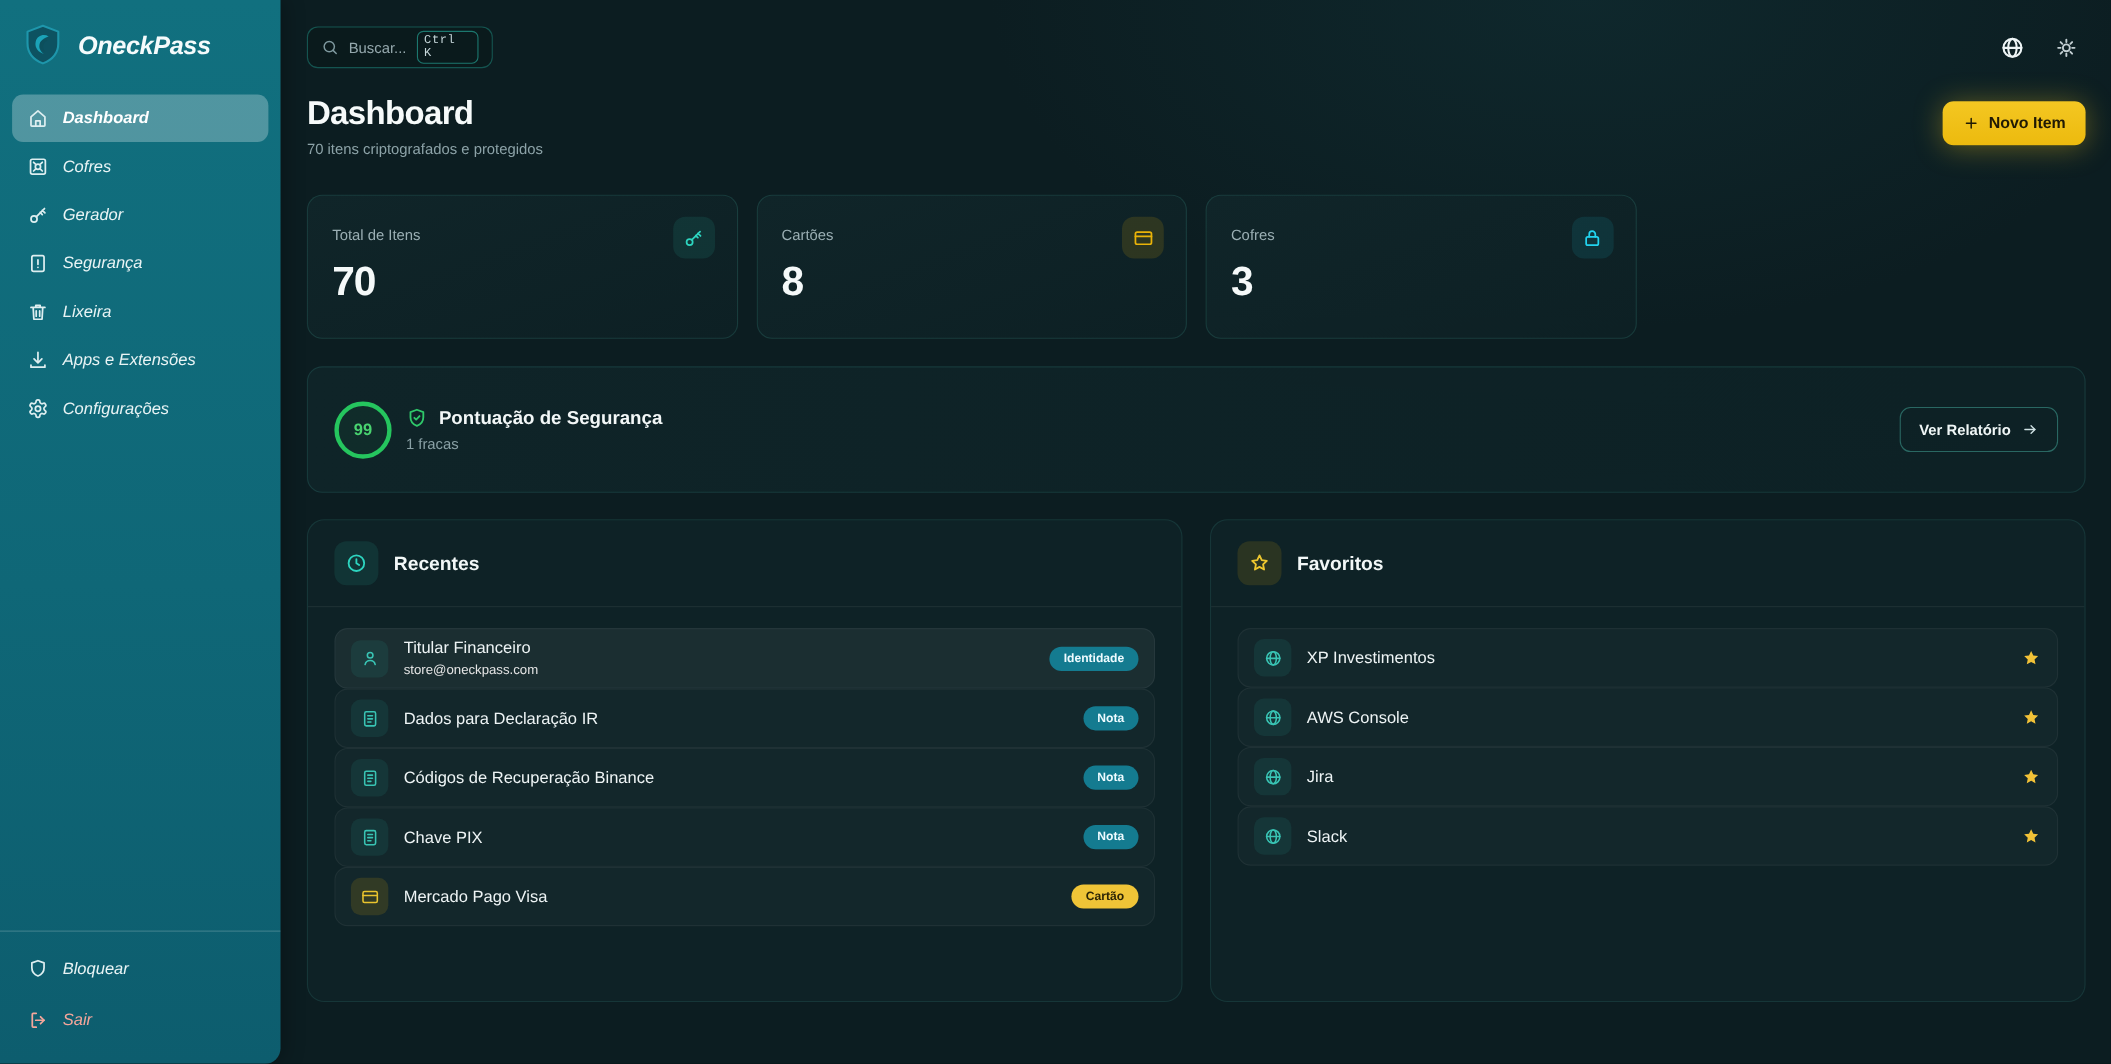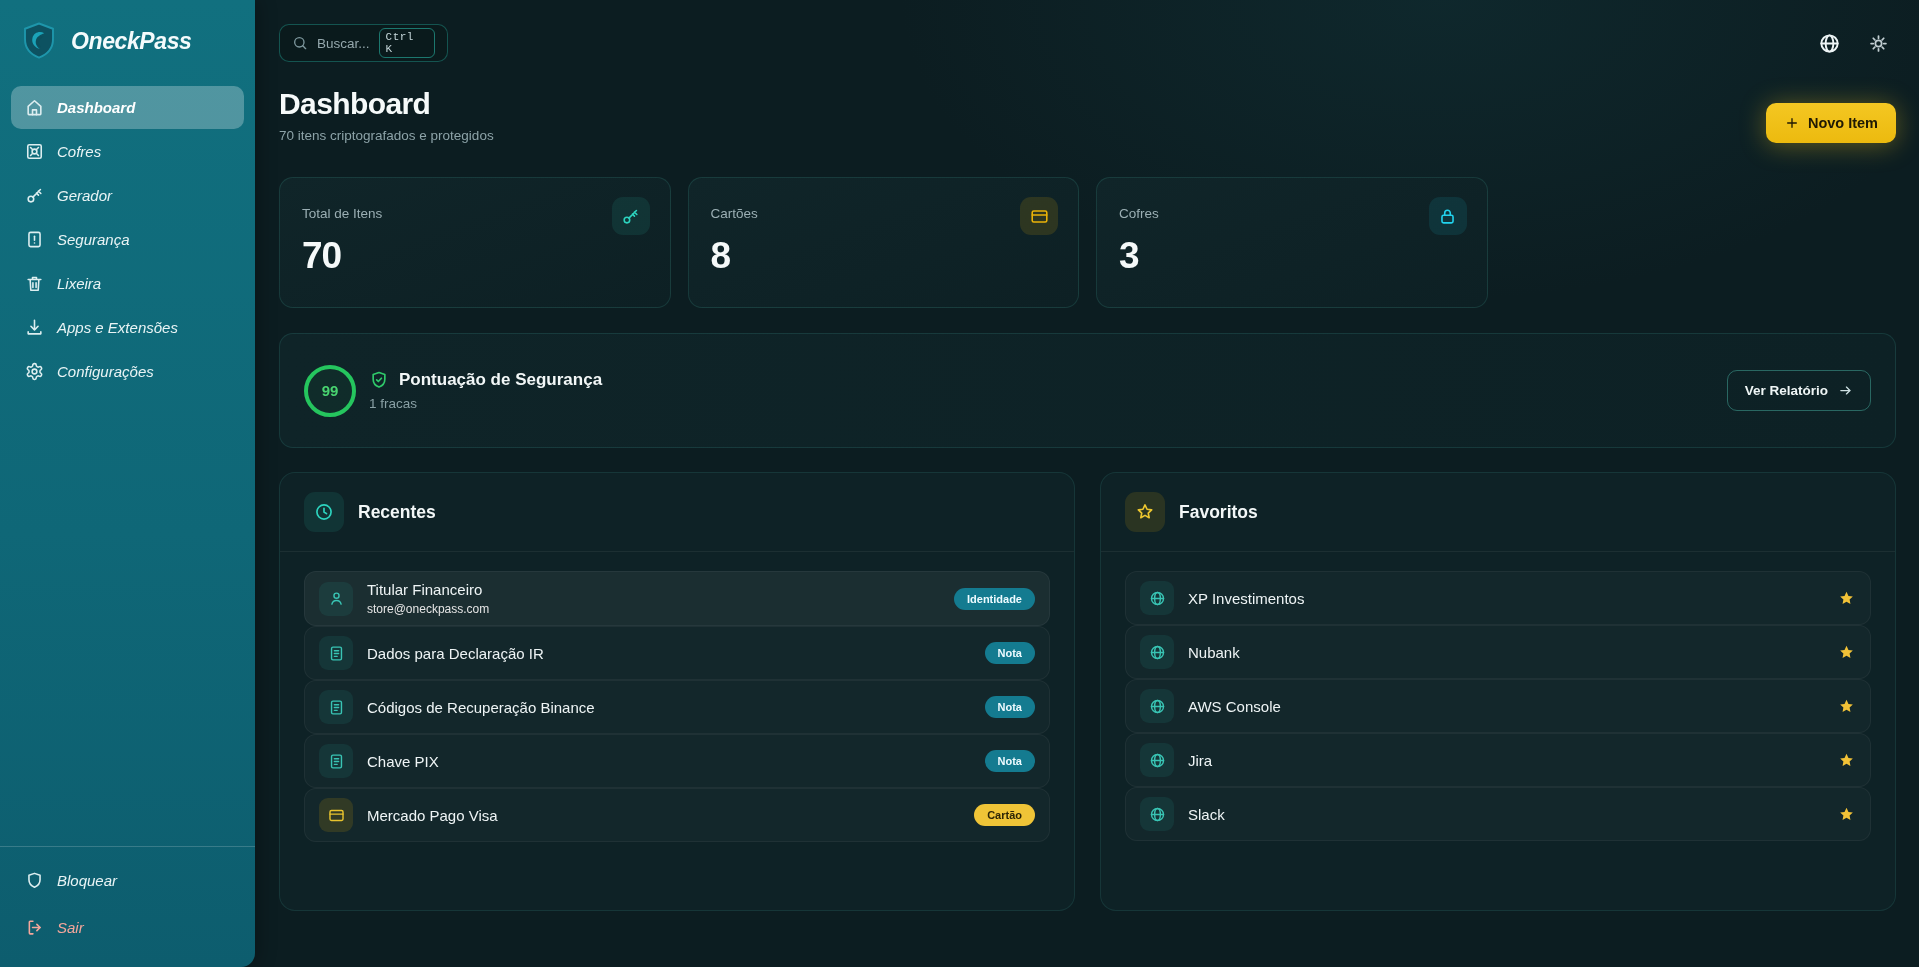--- a/index.html
+++ b/index.html
@@ -37,21 +37,21 @@
   .search kbd{font-family:"Liberation Mono","DejaVu Sans Mono",monospace;font-size:11px;color:#c6d7da;
     border:1px solid rgba(45,212,191,0.5);border-radius:6px;padding:2px 6px;letter-spacing:0.5px;}
   .topbar-actions{display:flex;align-items:center;gap:27px;margin-right:7px;}
   .icon-btn{background:none;border:none;padding:0;cursor:pointer;}
   .icon-btn.globe{width:23px;height:23px;color:#eef5f6;}
   .icon-btn.sun{width:21px;height:21px;color:#c2ced2;}
 
   .header-row{display:flex;justify-content:space-between;align-items:flex-start;margin-top:23px;flex:0 0 auto;}
   .page-title{margin:0;font-size:30px;font-weight:700;color:#f6fafa;letter-spacing:-0.6px;}
   .page-subtitle{margin:7px 0 0;font-size:13.5px;color:#8da3a8;}
-  .new-item-btn{display:flex;align-items:center;gap:8px;height:40px;padding:0 18px;margin-top:16px;
+  .new-item-btn{display:flex;align-items:center;gap:8px;height:40px;padding:0 18px;margin-top:5px;
     background:linear-gradient(180deg,#f4c722,#ecba0e);border:none;border-radius:10px;cursor:pointer;
     color:#201a04;font-size:14.5px;font-weight:600;font-family:inherit;
     box-shadow:0 2px 26px rgba(240,195,30,0.38);}
   .new-item-btn .p-ic{width:16px;height:16px;color:#201a04;}
 
   
   .stats{display:grid;grid-template-columns:repeat(4,1fr);gap:17px;margin-top:34px;flex:0 0 auto;}
   .stat-card{position:relative;height:131px;border-radius:14px;padding:21px 22px;
     background:linear-gradient(160deg,#102529 0%,#0d2024 100%);
     border:1px solid rgba(94,234,212,0.13);cursor:pointer;}
@@ -436,37 +436,20 @@
             <div class="row-item">
               <span class="row-icon teal">
                 <span class="r-ic">
                   <svg viewBox="0 0 24 24" fill="none" stroke="currentColor" stroke-width="2" stroke-linecap="round" stroke-linejoin="round" width="100%" height="100%">
                     <circle cx="12" cy="12" r="8.5"></circle>
                     <path d="M3.5 12h17"></path>
                     <ellipse cx="12" cy="12" rx="4" ry="8.5"></ellipse>
                   </svg>
                 </span>
               </span>
-              <div class="row-title">Nubank</div>
-              <span class="fav-star">
-                <svg viewBox="0 0 24 24" fill="currentColor" stroke="none" stroke-width="2" stroke-linecap="round" stroke-linejoin="round" width="100%" height="100%">
-                  <path d="m12 3.5 2.47 5.2 5.53.7-4.1 3.9 1.1 5.6-5-2.84-5 2.84 1.1-5.6-4.1-3.9 5.53-.7z"></path>
-                </svg>
-              </span>
-            </div>
-            <div class="row-item">
-              <span class="row-icon teal">
-                <span class="r-ic">
-                  <svg viewBox="0 0 24 24" fill="none" stroke="currentColor" stroke-width="2" stroke-linecap="round" stroke-linejoin="round" width="100%" height="100%">
-                    <circle cx="12" cy="12" r="8.5"></circle>
-                    <path d="M3.5 12h17"></path>
-                    <ellipse cx="12" cy="12" rx="4" ry="8.5"></ellipse>
-                  </svg>
-                </span>
-              </span>
               <div class="row-title">AWS Console</div>
               <span class="fav-star">
                 <svg viewBox="0 0 24 24" fill="currentColor" stroke="none" stroke-width="2" stroke-linecap="round" stroke-linejoin="round" width="100%" height="100%">
                   <path d="m12 3.5 2.47 5.2 5.53.7-4.1 3.9 1.1 5.6-5-2.84-5 2.84 1.1-5.6-4.1-3.9 5.53-.7z"></path>
                 </svg>
               </span>
             </div>
             <div class="row-item">
               <span class="row-icon teal">
                 <span class="r-ic">

